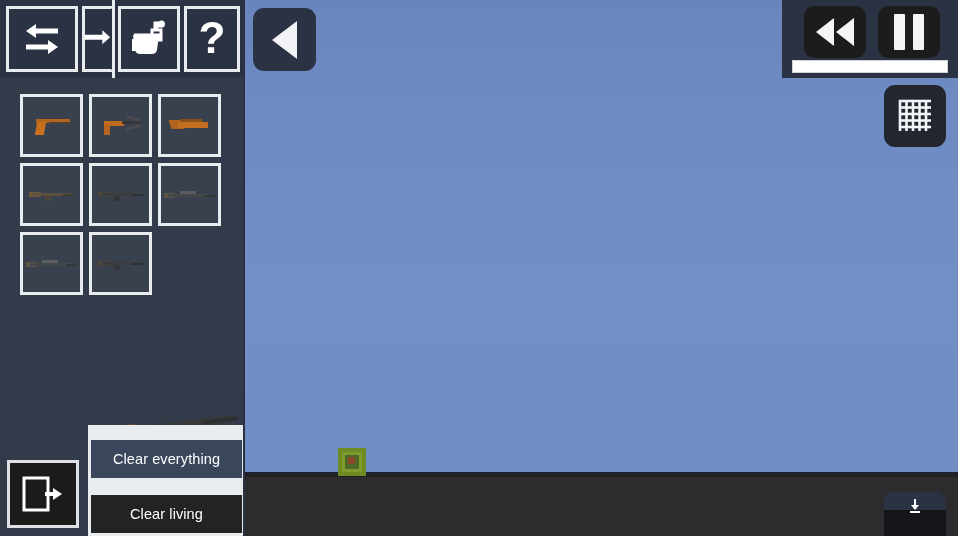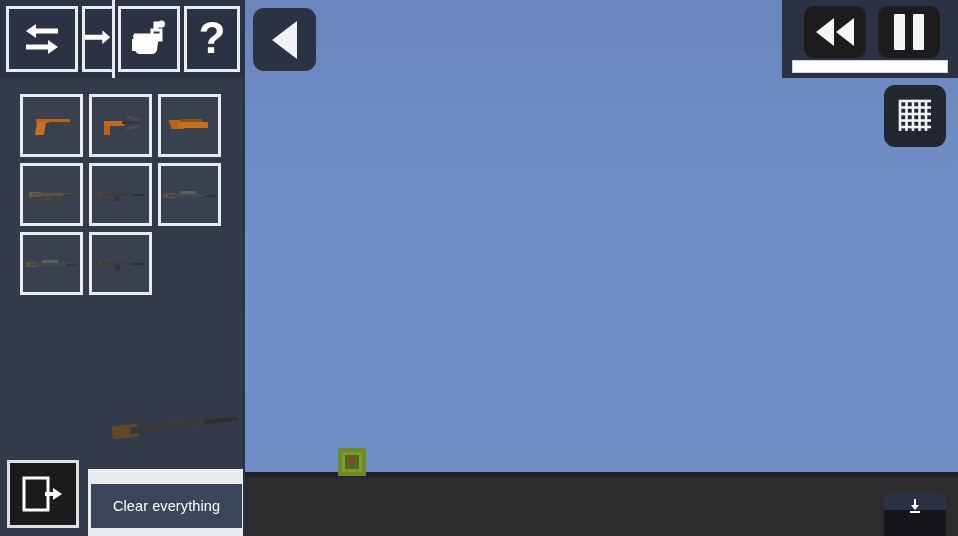--- a/index.html
+++ b/index.html
@@ -214,21 +214,21 @@
   #clear-menu {
     position: absolute;
     left: 88px;
     bottom: 0px;
     width: 157px;
     background: #e9ecef;
     padding: 3px 3px 3px 3px;
     box-sizing: border-box;
   }
   .clear-item {
-    height: 44px;
+    height: 38px;
     display: flex;
     align-items: center;
     justify-content: center;
     color: #fff;
     font-size: 14.5px;
     letter-spacing: .1px;
     margin-top: 12px;
   }
   .clear-item.hover { background: #3a465c; }
   .clear-item.plain { background: #232323; }
@@ -509,17 +509,18 @@
       <svg width="44" height="40" viewBox="0 0 44 40">
         <rect x="3" y="4" width="24" height="32" fill="none" stroke="#ffffff" stroke-width="3"></rect>
         <rect x="24" y="18" width="12" height="4" fill="#ffffff"></rect>
         <path d="M32 14 L41 20 L32 26 Z" fill="#ffffff"></path>
       </svg>
     </div>
 
     <div id="clear-menu">
       <div class="clear-item hover">Clear everything</div>
       <div class="clear-sep"></div>
+      <div class="clear-item plain">Clear living</div>
     </div>
 
   </div>
 
 </div>
 
 </body></html>

